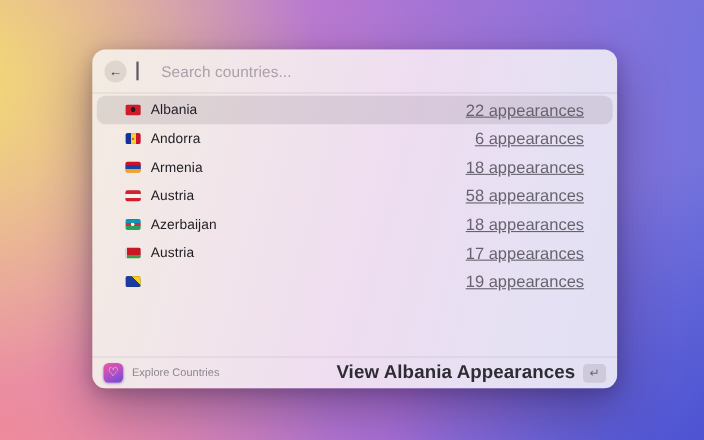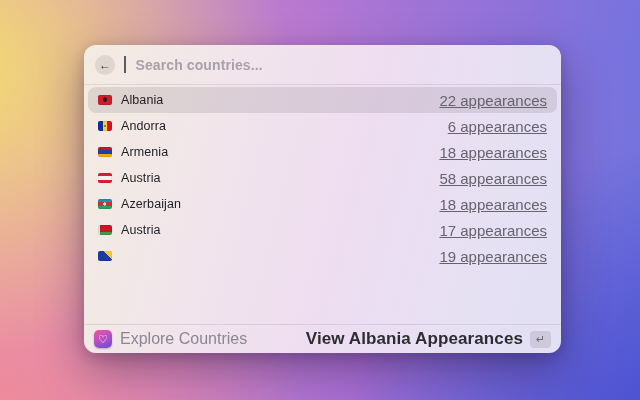--- a/index.html
+++ b/index.html
@@ -26,45 +26,45 @@
     height:40px; flex:0 0 40px; display:flex; align-items:center;
     padding:0 11px; gap:9px; border-bottom:1px solid rgba(70,60,75,0.12);
   }
   .back-btn {
     width:20px; height:20px; border-radius:50%;
     background:rgba(118,106,100,0.16);
     display:flex; align-items:center; justify-content:center;
     font-size:12px; color:#3c3a40; cursor:default; flex:0 0 20px;
   }
   .caret { width:1.5px; height:17px; background:#5a5860; flex:0 0 1.5px; }
-  .placeholder { font-size:14px; color:#a9a1aa; margin-left:1px; letter-spacing:0.1px;font-weight:bold; }
+  .placeholder { font-size:14px; color:#a9a1aa; margin-left:12px; letter-spacing:0.1px; }
   .list { flex:1 1 auto; padding:2px 4px; display:flex; flex-direction:column; }
   .row {
     height:26px; flex:0 0 26px; display:flex; align-items:center;
-    padding:0 10px; border-radius:8px;
+    padding:0 26px; border-radius:8px;
   }
   .row.selected { background:rgba(104,92,104,0.16); }
   .flag {
     width:14px; height:10px; border-radius:2px; flex:0 0 14px;
     box-shadow:0 0 0 0.5px rgba(0,0,0,0.12) inset;
   }
   .name { font-size:12.5px; color:#1f1e24; margin-left:9px; letter-spacing:0.1px; }
   .count { margin-left:auto; font-size:15px; color:#67636e;text-decoration:underline; }
   .footer {
     height:29px; flex:0 0 29px; display:flex; align-items:center;
     padding:0 10px; gap:8px; border-top:1px solid rgba(70,60,75,0.12);
   }
   .app-icon {
     width:18px; height:18px; border-radius:5px; flex:0 0 18px;
     background:linear-gradient(155deg,#f0569e 0%,#b84fc4 48%,#6a4ad8 100%);
     display:flex; align-items:center; justify-content:center;
     color:#ffffff; font-size:11px; line-height:1;
     box-shadow:0 1px 2px rgba(60,30,90,0.3);
   }
-  .footer-label { font-size:16px; color:#8b8690; }
+  .footer-label { font-size:10px; color:#8b8690; }
   .footer-right { margin-left:auto; display:flex; align-items:center; gap:7px; }
   .action-label { font-size:17px; font-weight:700; color:#2e2c33; letter-spacing:0.1px; }
   .key-badge {
     width:21px; height:17px; border-radius:4px;
     background:rgba(110,98,104,0.18);
     display:flex; align-items:center; justify-content:center;
     font-size:11px; color:#6c6874;
   }
 </style>
 </head>

